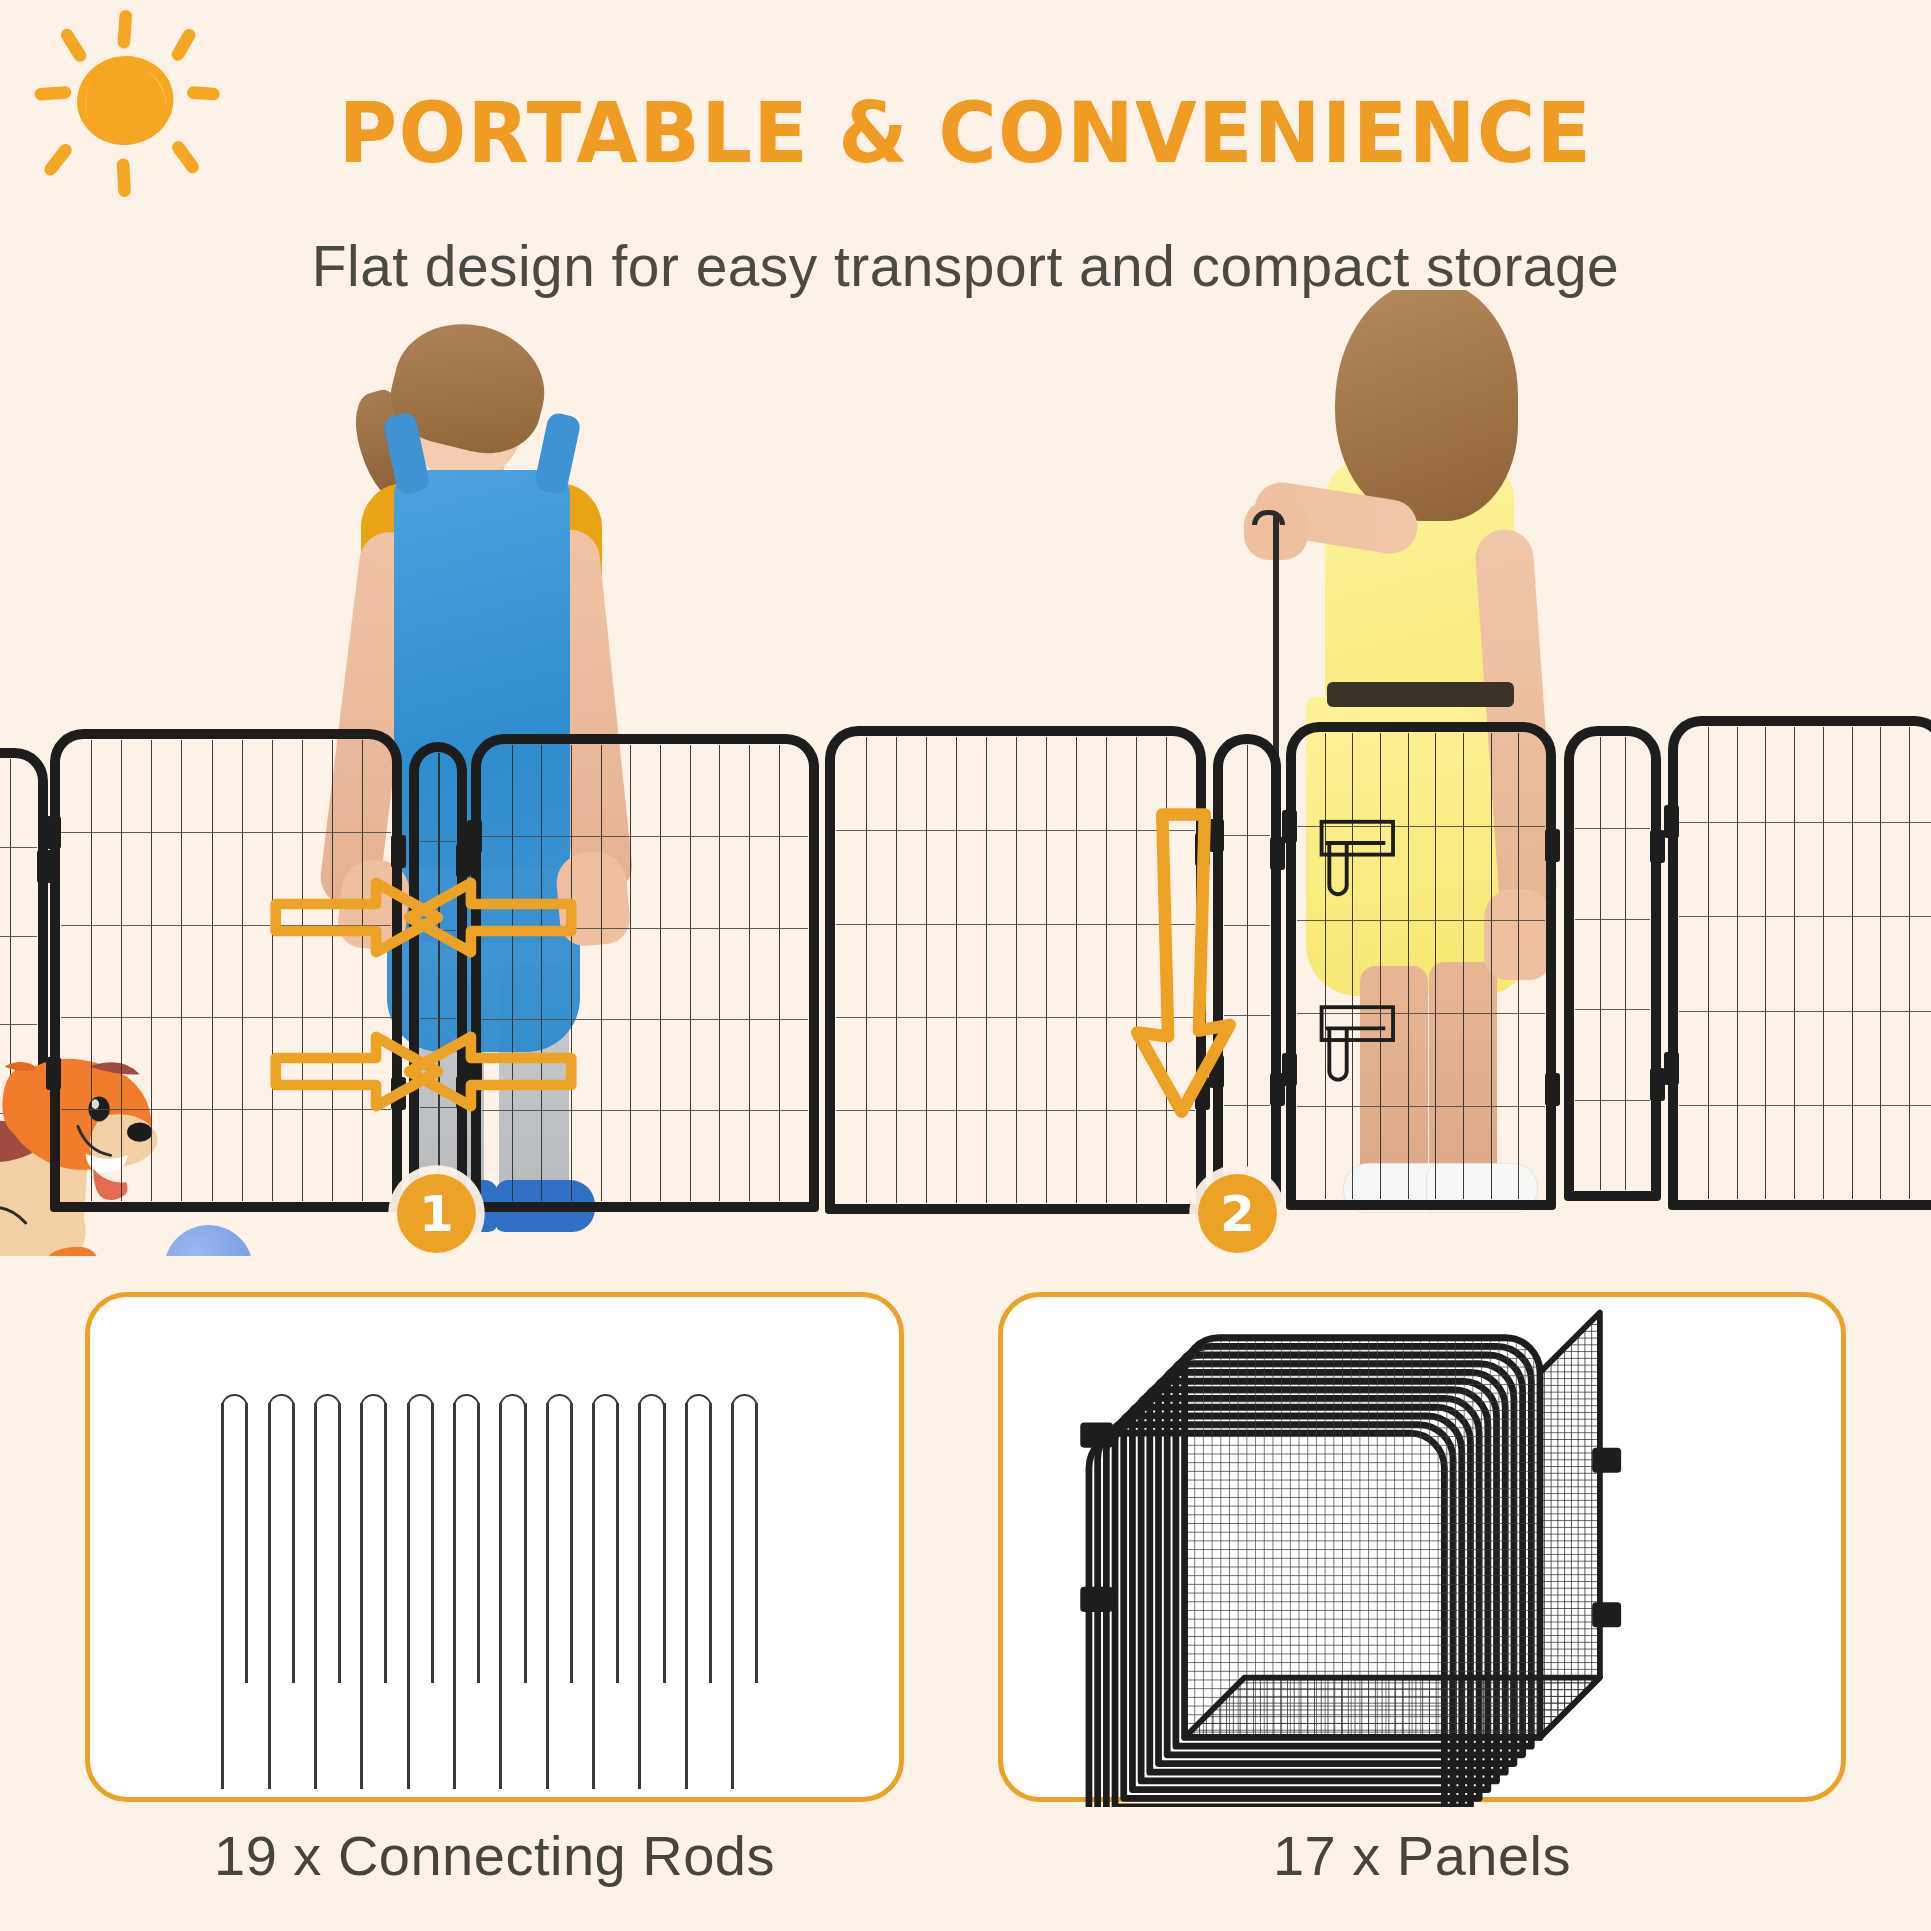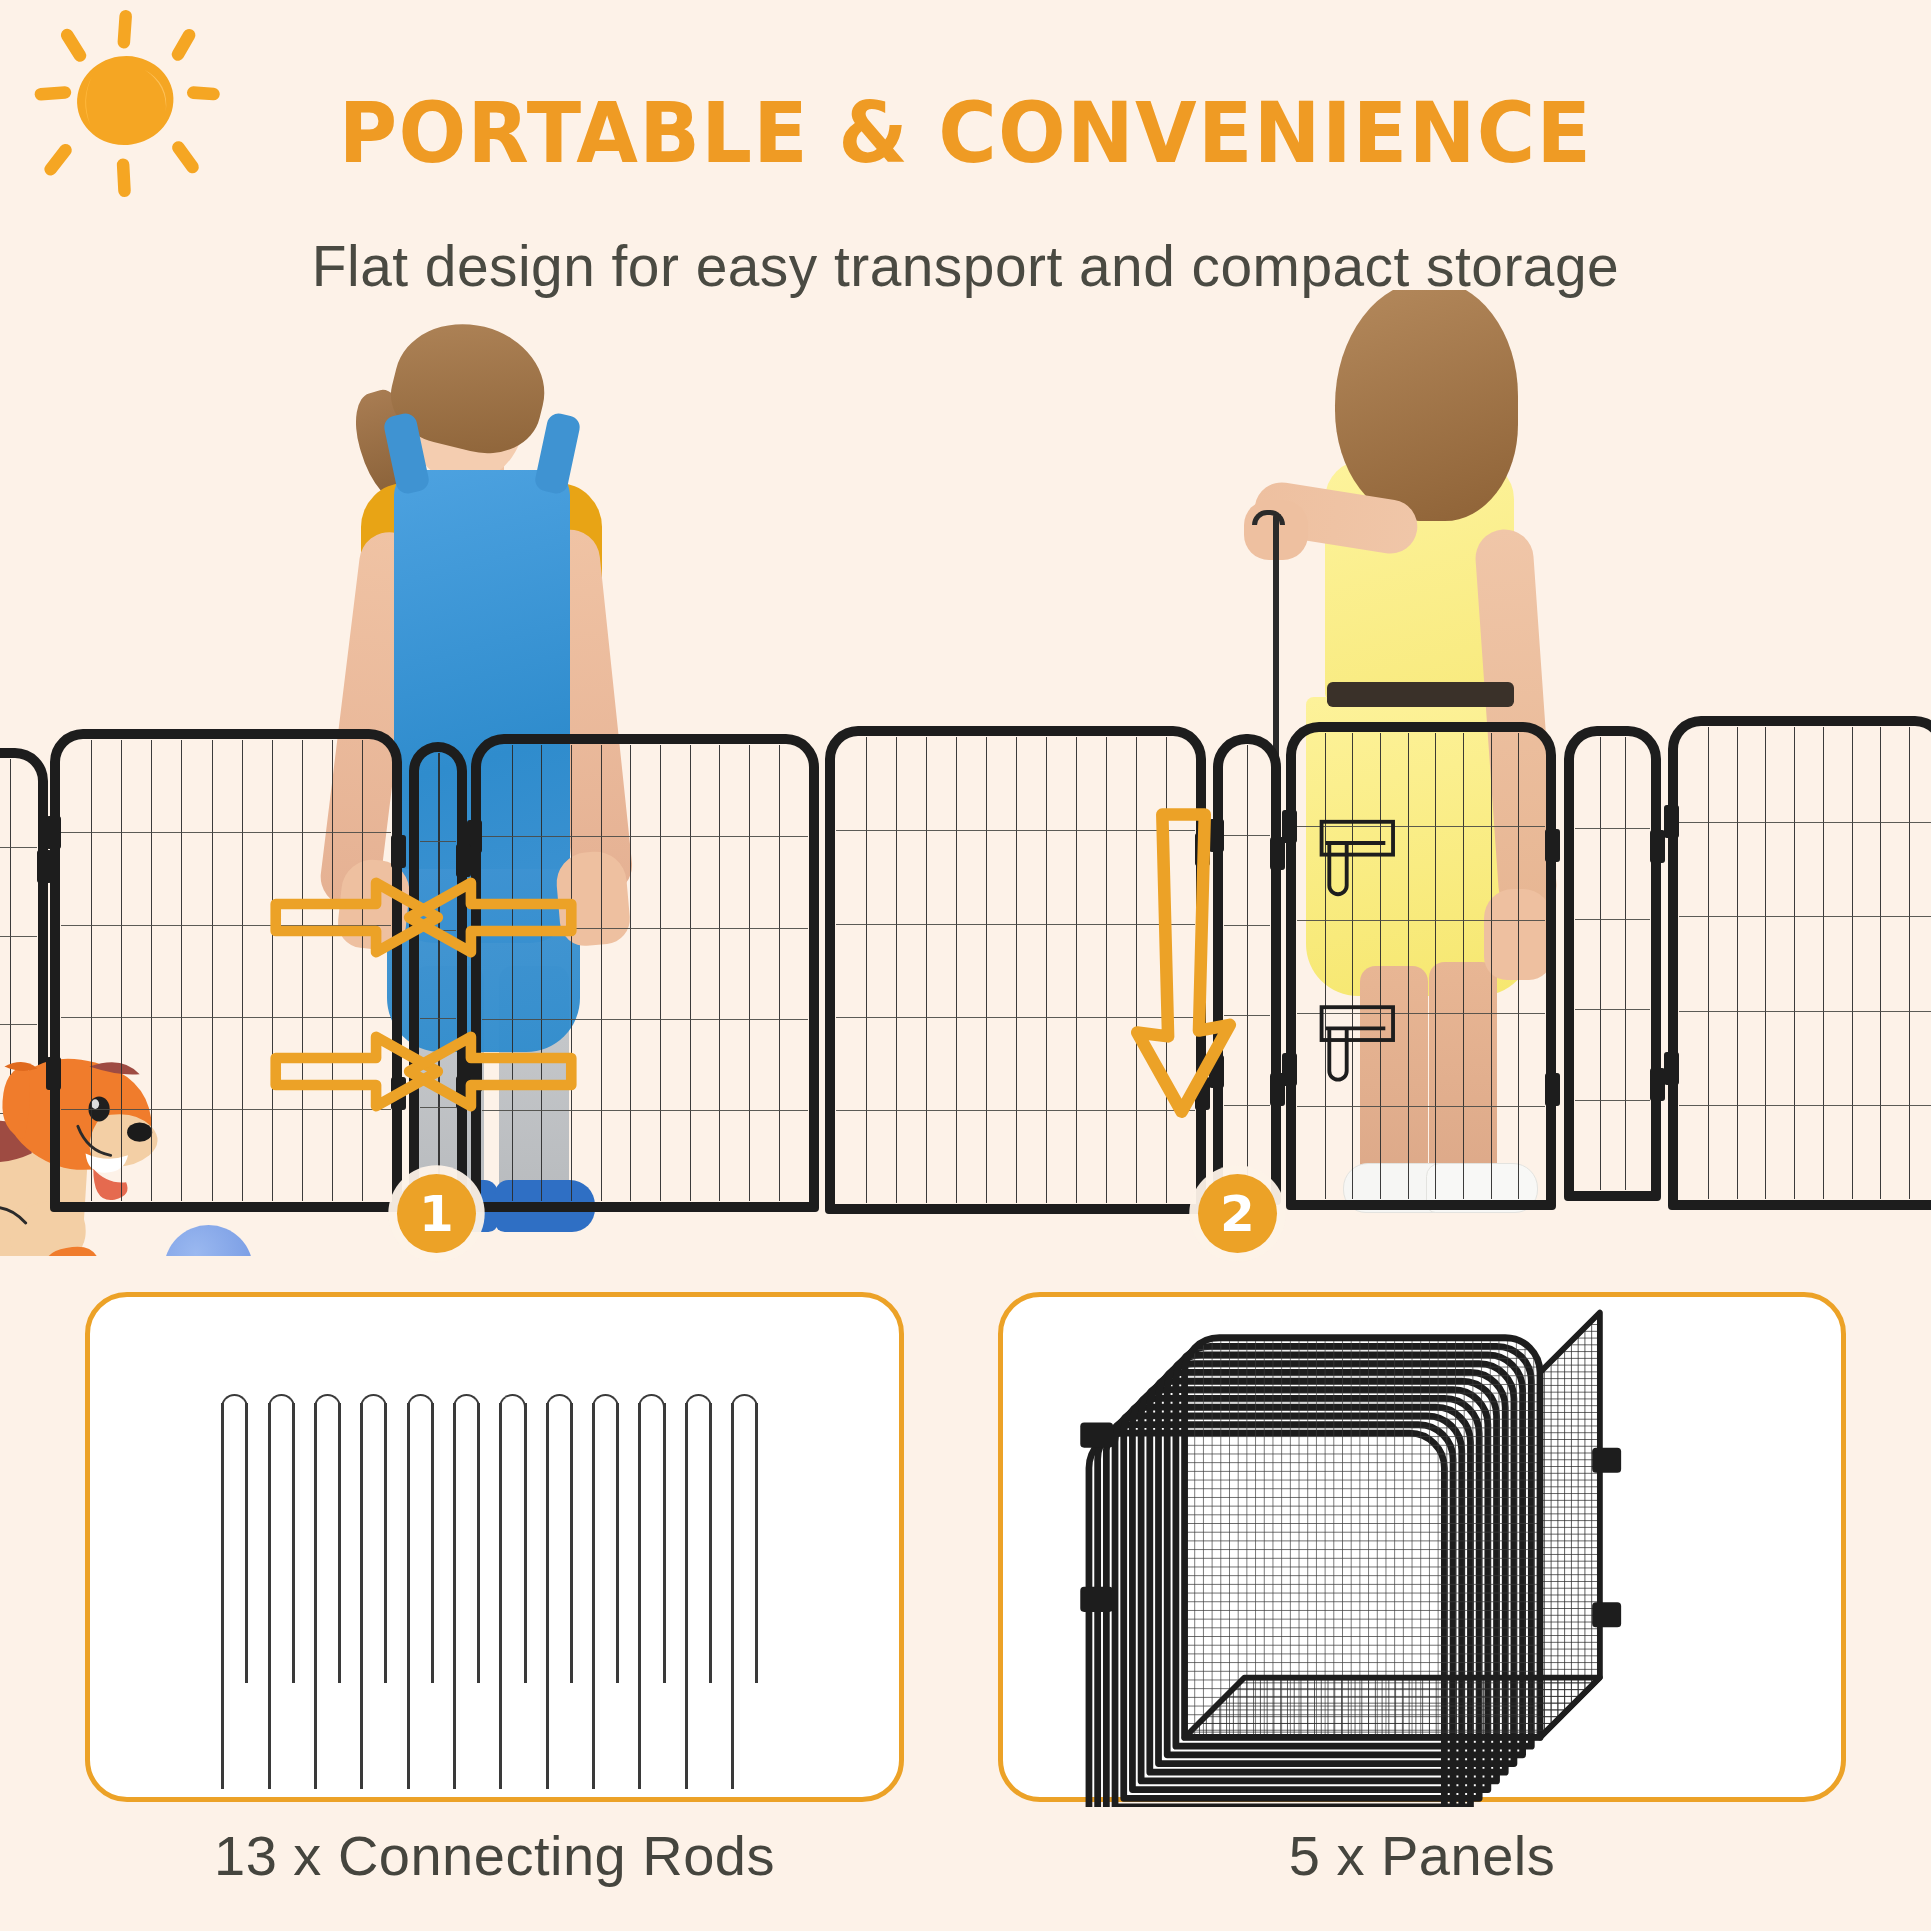--- a/index.html
+++ b/index.html
@@ -497,21 +497,21 @@
         <div class="rod" style="left:548px"></div>
         <div class="rod" style="left:573px; top:106px; height:280px;"></div>
         <div class="rodhook" style="left:595px"></div>
         <div class="rod" style="left:595px"></div>
         <div class="rod" style="left:619px; top:106px; height:280px;"></div>
         <div class="rodhook" style="left:641px"></div>
         <div class="rod" style="left:641px"></div>
         <div class="rod" style="left:665px; top:106px; height:280px;"></div>
       </div>
   </div>
-  <div class="card-label" style="left:85px; top:1823px; width:819px;">13 x Connecting Rods</div>
+  <div class="card-label" style="left:85px; top:1823px; width:819px;">19 x Connecting Rods</div>
 
   <div class="card" style="left:998px; top:1292px; width:848px; height:510px;">
     <div style="position:absolute; inset:0;">
       <svg viewBox="0 0 878 528" width="848" height="510">
         <defs>
           <pattern id="mesh" width="9" height="9" patternUnits="userSpaceOnUse">
             <path d="M9 0 L0 0 0 9" fill="none" stroke="#3a3a3a" stroke-width="1.4"></path>
           </pattern>
           <pattern id="meshSide" width="7" height="7" patternUnits="userSpaceOnUse">
             <path d="M7 0 L0 0 0 7" fill="none" stroke="#2b2b2b" stroke-width="1.6"></path>
@@ -563,16 +563,16 @@
           <rect x="80" y="130" width="34" height="26" rx="4"></rect>
           <rect x="80" y="300" width="34" height="26" rx="4"></rect>
           <rect x="610" y="156" width="30" height="26" rx="4"></rect>
           <rect x="610" y="316" width="30" height="26" rx="4"></rect>
         </g>
             </g>
         </g>
       </svg>
     </div>
   </div>
-  <div class="card-label" style="left:998px; top:1823px; width:848px;">5 x Panels</div>
+  <div class="card-label" style="left:998px; top:1823px; width:848px;">17 x Panels</div>
 
 </div>
 
 
 </body></html>

